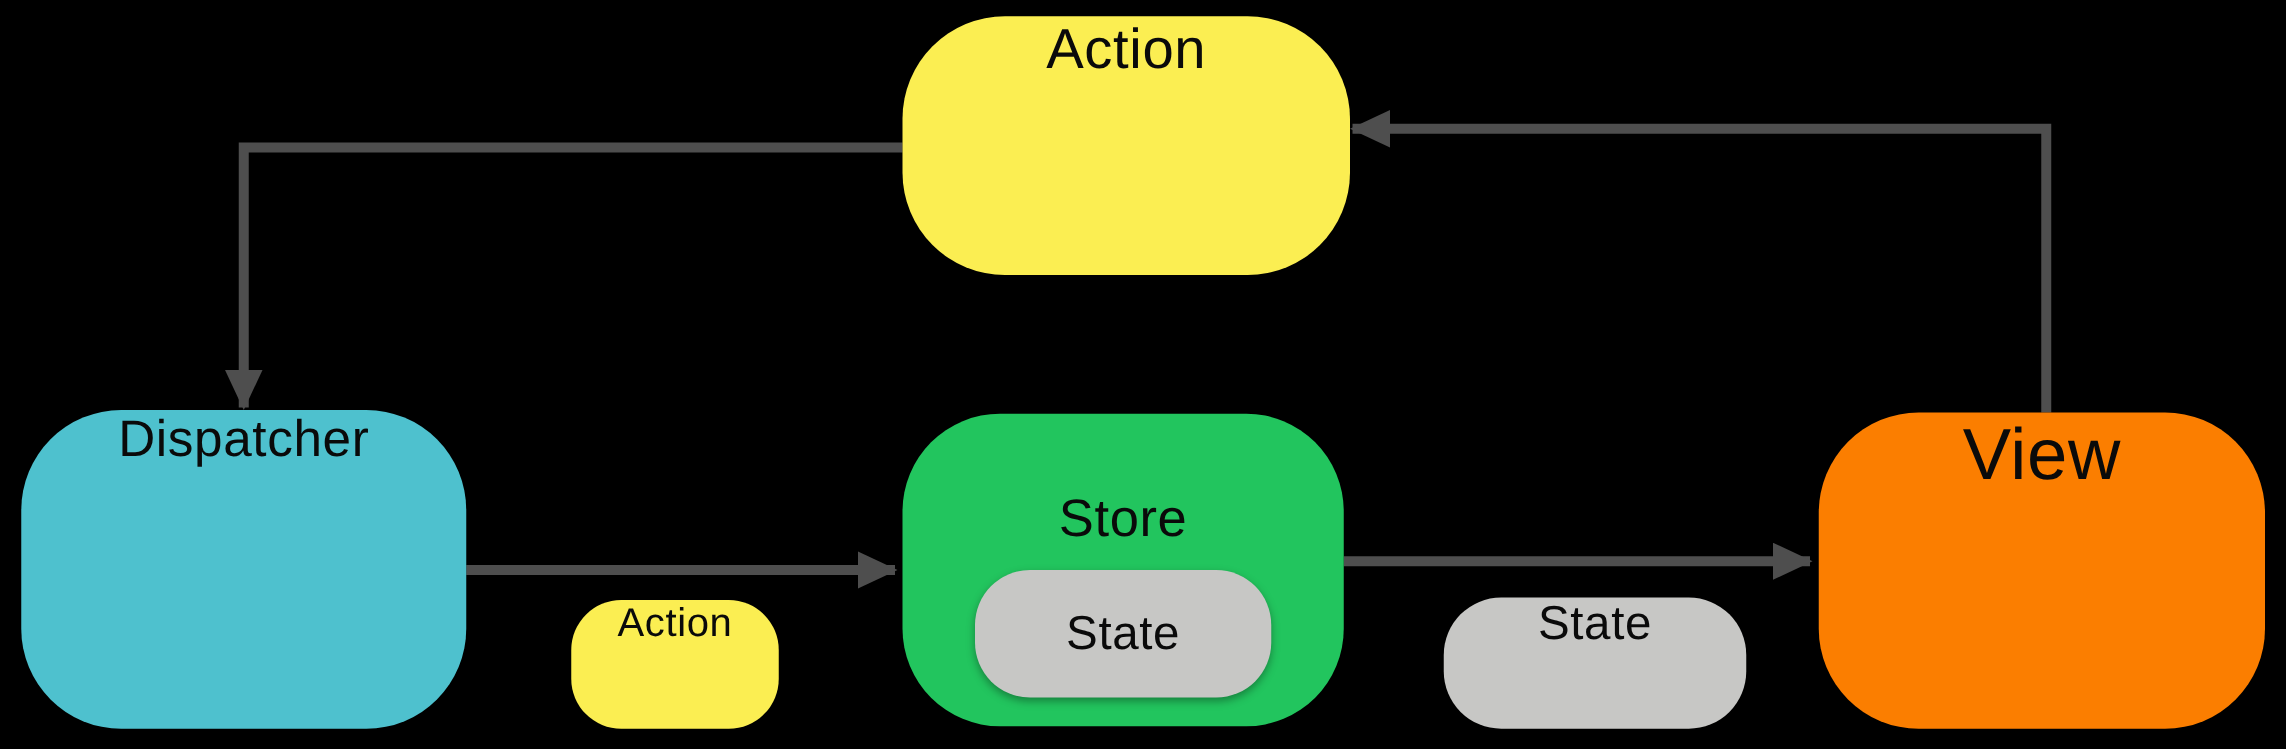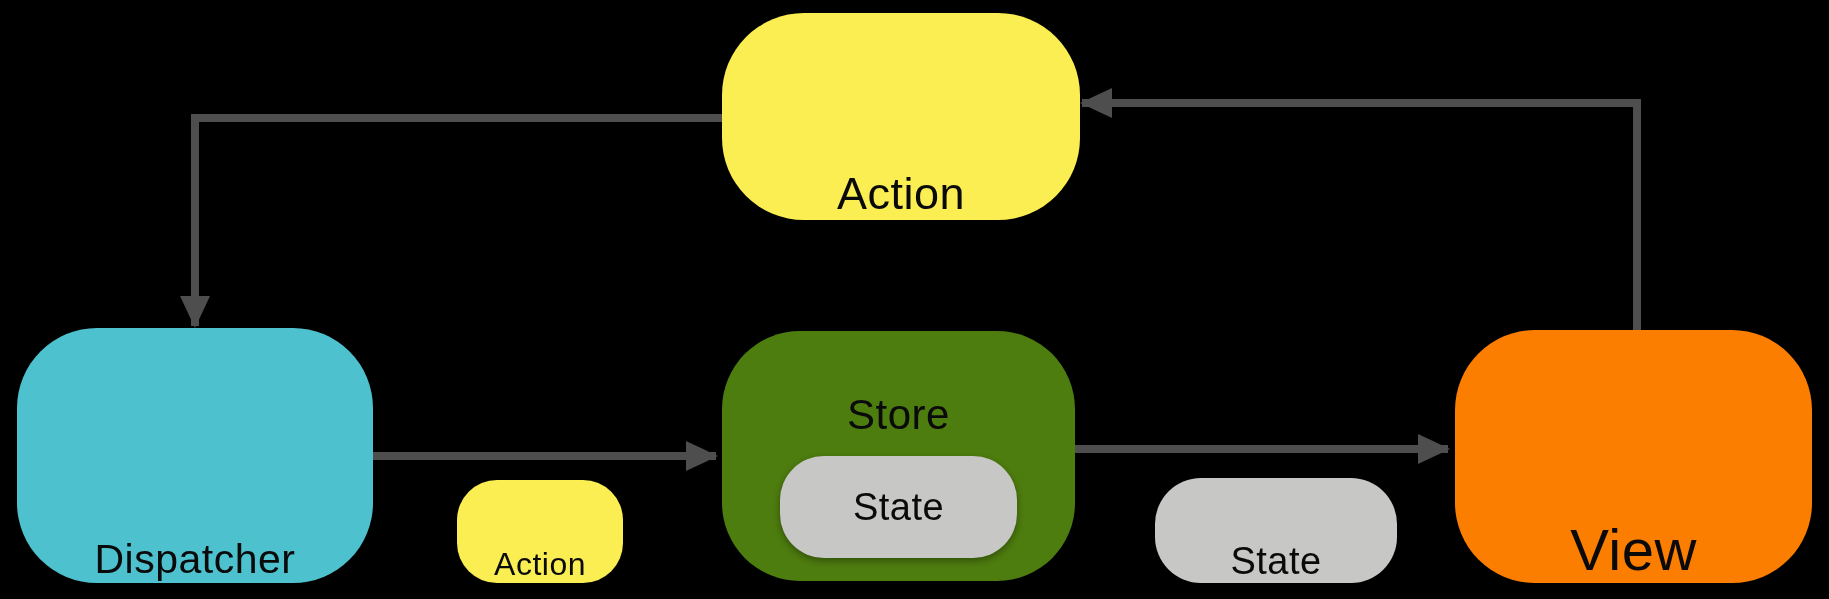--- a/index.html
+++ b/index.html
@@ -18,21 +18,21 @@
   #arrow-layer {
     position: absolute;
     left: 0; top: 0;
     width: 1829px;
     height: 599px;
     pointer-events: none;
   }
   .node {
     position: absolute;
     display: flex;
-    align-items: flex-end;
+    align-items: flex-start;
     justify-content: center;
     color: #0a0a0a;
     font-weight: 400;
     letter-spacing: 0.5px;
   }
   .node-action-top {
     left: 722px; top: 13px;
     width: 358px; height: 207px;
     background: #FBEE52;
     border-radius: 82px;
@@ -41,21 +41,21 @@
   .node-dispatcher {
     left: 17px; top: 328px;
     width: 356px; height: 255px;
     background: #4EC1CE;
     border-radius: 80px;
     font-size: 41px;
   }
   .node-store {
     left: 722px; top: 331px;
     width: 353px; height: 250px;
-    background: #4d7c0f;
+    background: #22c55e;
     border-radius: 78px;
     font-size: 42px;
   }
   .store-label {
     position: absolute;
     left: 0; top: 60px;
     width: 100%;
     text-align: center;
   }
   .node-store-state {

